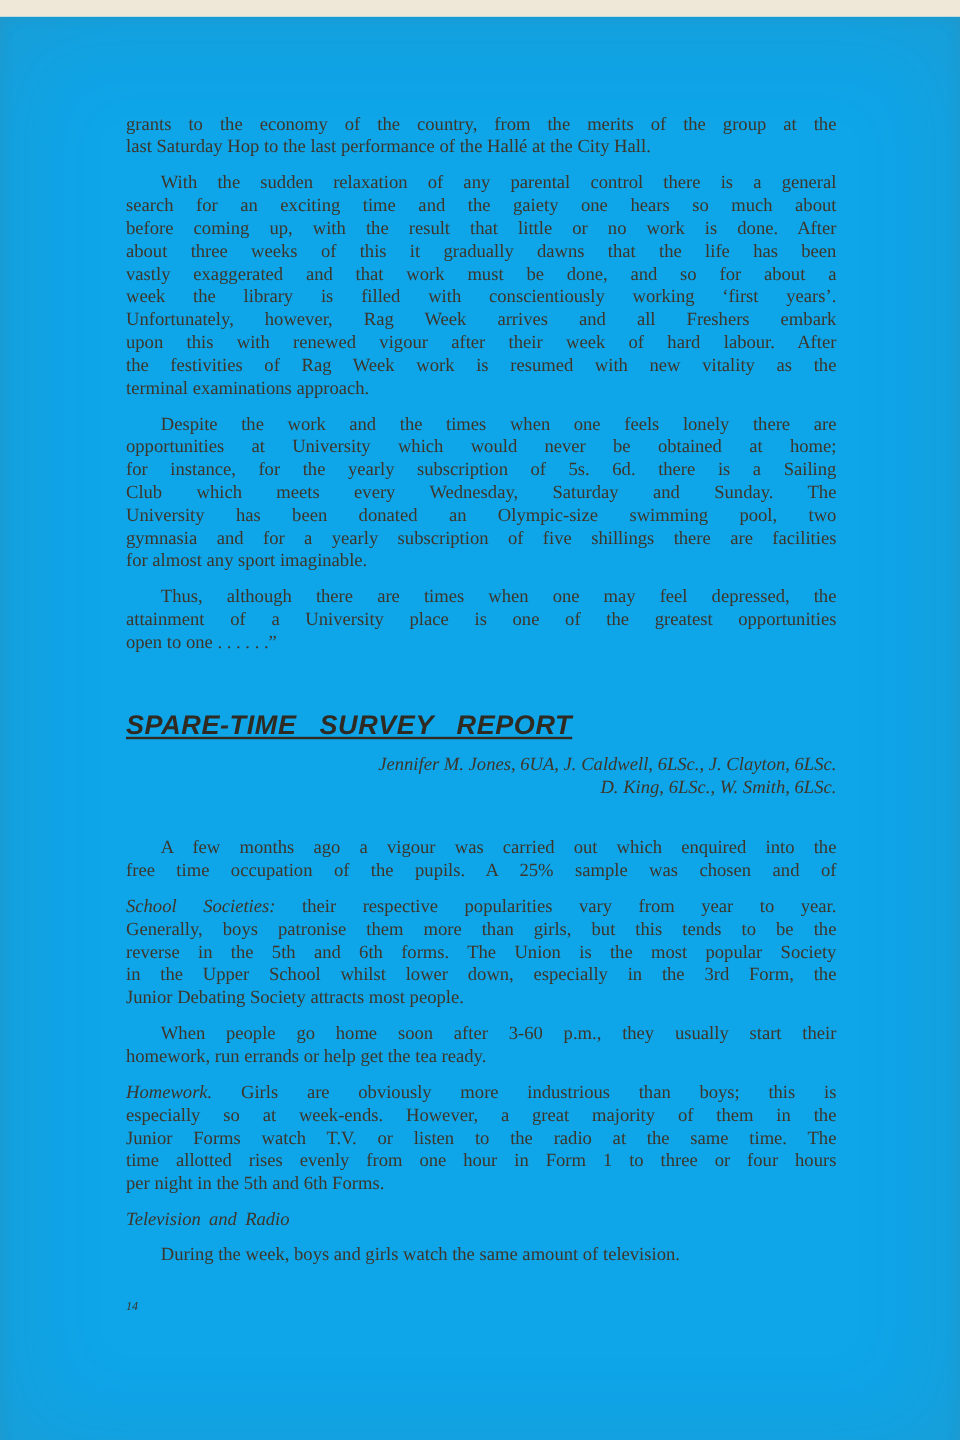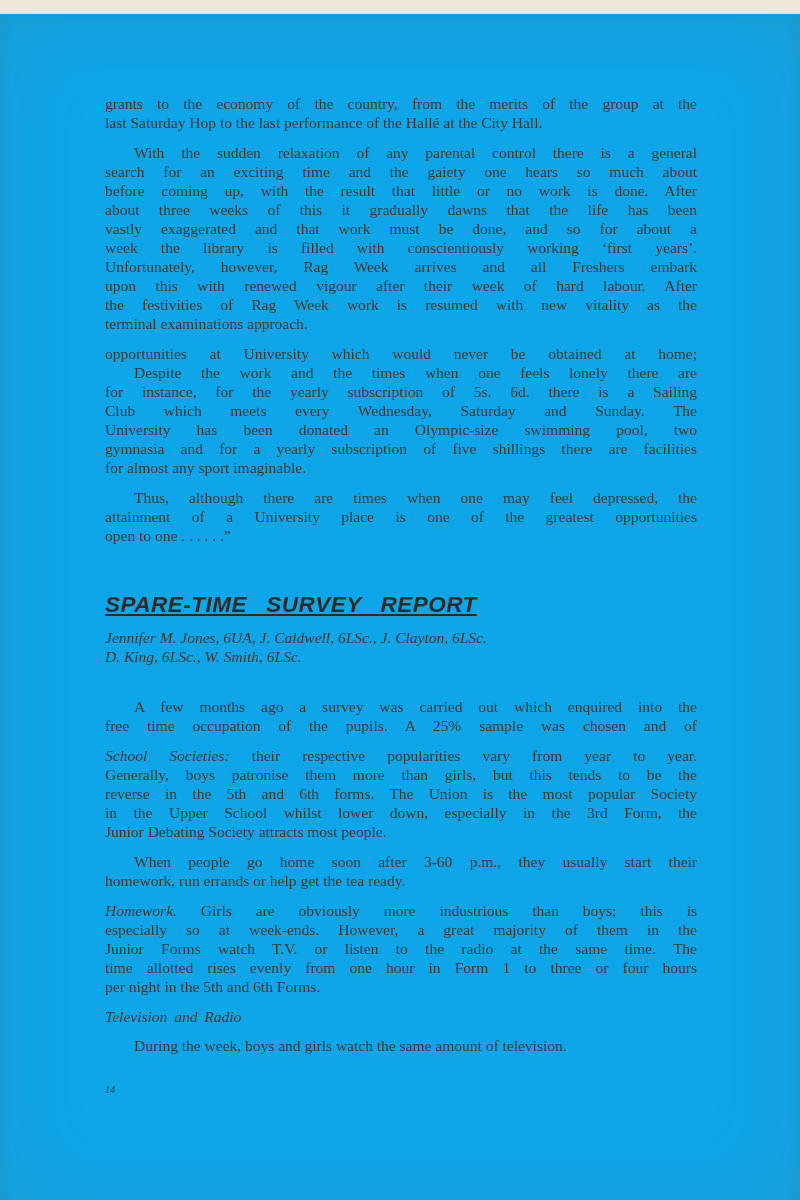--- a/index.html
+++ b/index.html
@@ -54,20 +54,21 @@
     letter-spacing: 0.5px;
     word-spacing: 0.55em;
     color: #2f2a22;
     margin: 47px 0 10px 0;
     text-decoration: underline;
   }
   .byline {
     font-style: italic;
     font-size: 15.5px;
     line-height: 19px;
+    text-align: right;
     margin: 0 0 31px 0;
   }
   .subheading {
     font-style: italic;
     font-size: 15.5px;
     line-height: 19px;
     margin: 4px 0 10px 0;
     word-spacing: 3px;
   }
   .page-number {
@@ -92,40 +93,40 @@
         <div class="line">before coming up, with the result that little or no work is done.  After</div>
         <div class="line">about three weeks of this it gradually dawns that the life has been</div>
         <div class="line">vastly exaggerated and that work must be done, and so for about a</div>
         <div class="line">week the library is filled with conscientiously working ‘first years’.</div>
         <div class="line">Unfortunately, however, Rag Week arrives and all Freshers embark</div>
         <div class="line">upon this with renewed vigour after their week of hard labour.  After</div>
         <div class="line">the festivities of Rag Week work is resumed with new vitality as the</div>
         <div class="line last">terminal examinations approach.</div>
       </div>
       <div class="para">
+        <div class="line indent">Despite the work and the times when one feels lonely there are</div>
         <div class="line">opportunities at University which would never be obtained at home;</div>
-        <div class="line indent">Despite the work and the times when one feels lonely there are</div>
         <div class="line">for instance, for the yearly subscription of 5s. 6d. there is a Sailing</div>
         <div class="line">Club which meets every Wednesday, Saturday and Sunday.  The</div>
         <div class="line">University has been donated an Olympic-size swimming pool, two</div>
         <div class="line">gymnasia and for a yearly subscription of five shillings there are facilities</div>
         <div class="line last">for almost any sport imaginable.</div>
       </div>
       <div class="para">
         <div class="line indent">Thus, although there are times when one may feel depressed, the</div>
         <div class="line">attainment of a University place is one of the greatest opportunities</div>
         <div class="line last">open to one . . . . . .”</div>
       </div>
       <div class="heading">SPARE-TIME SURVEY REPORT</div>
       <div class="byline">
         <div>Jennifer M. Jones, 6UA, J. Caldwell, 6LSc., J. Clayton, 6LSc.</div>
         <div>D. King, 6LSc., W. Smith, 6LSc.</div>
       </div>
       <div class="para">
-        <div class="line indent">A few months ago a survey was carried out which enquired into the</div>
+        <div class="line indent">A few months ago a vigour was carried out which enquired into the</div>
         <div class="line">free time occupation of the pupils.  A 25% sample was chosen and of</div>
       </div>
       <div class="para">
         <div class="line"><i>School Societies:</i><span>  their respective popularities vary from year to year.</span></div>
         <div class="line">Generally, boys patronise them more than girls, but this tends to be the</div>
         <div class="line">reverse in the 5th and 6th forms.  The Union is the most popular Society</div>
         <div class="line">in the Upper School whilst lower down, especially in the 3rd Form, the</div>
         <div class="line last">Junior Debating Society attracts most people.</div>
       </div>
       <div class="para">

